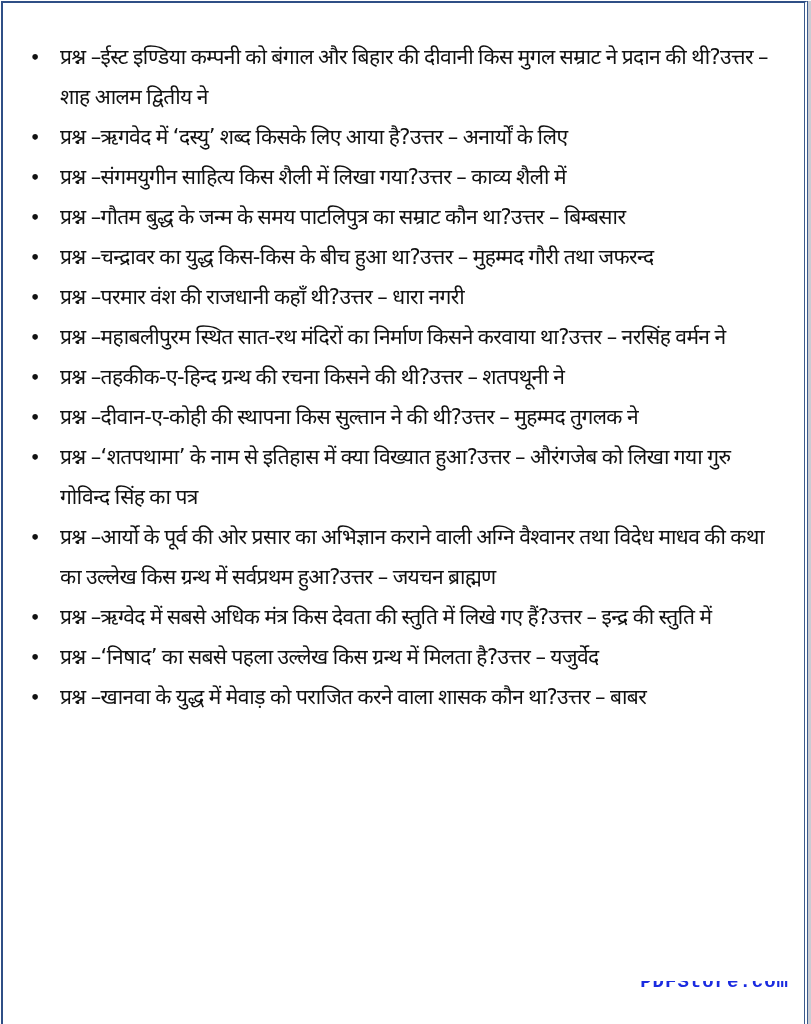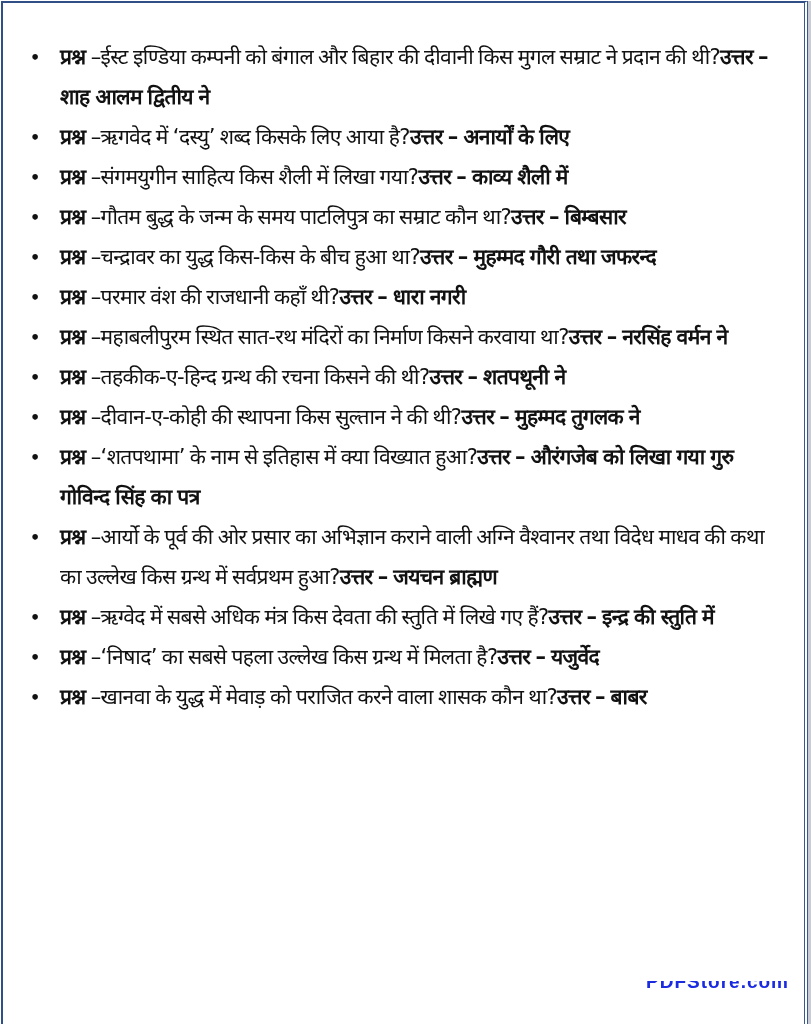--- a/index.html
+++ b/index.html
@@ -49,29 +49,29 @@
       left: 2px;
       top: 0;
       font-size: 16px;
       line-height: 42px;
       font-weight: bold;
       color: #111;
     }
     .qa-item .q-label,
     .qa-item .a-label,
     .qa-item .answer {
-      font-weight: bold;
+      font-weight: normal;
     }
     .watermark {
       position: absolute;
       right: 22px;
       top: 981px;
       height: 11px;
       overflow: hidden;
-      font-family: Liberation Sans, sans-serif;
+      font-family: Liberation Mono, monospace;
       font-weight: bold;
       font-size: 19px;
       line-height: 26px;
       color: #1a2be0;
       letter-spacing: 1px;
     }
     .watermark span {
       display: block;
       margin-top: -12px;
     }

